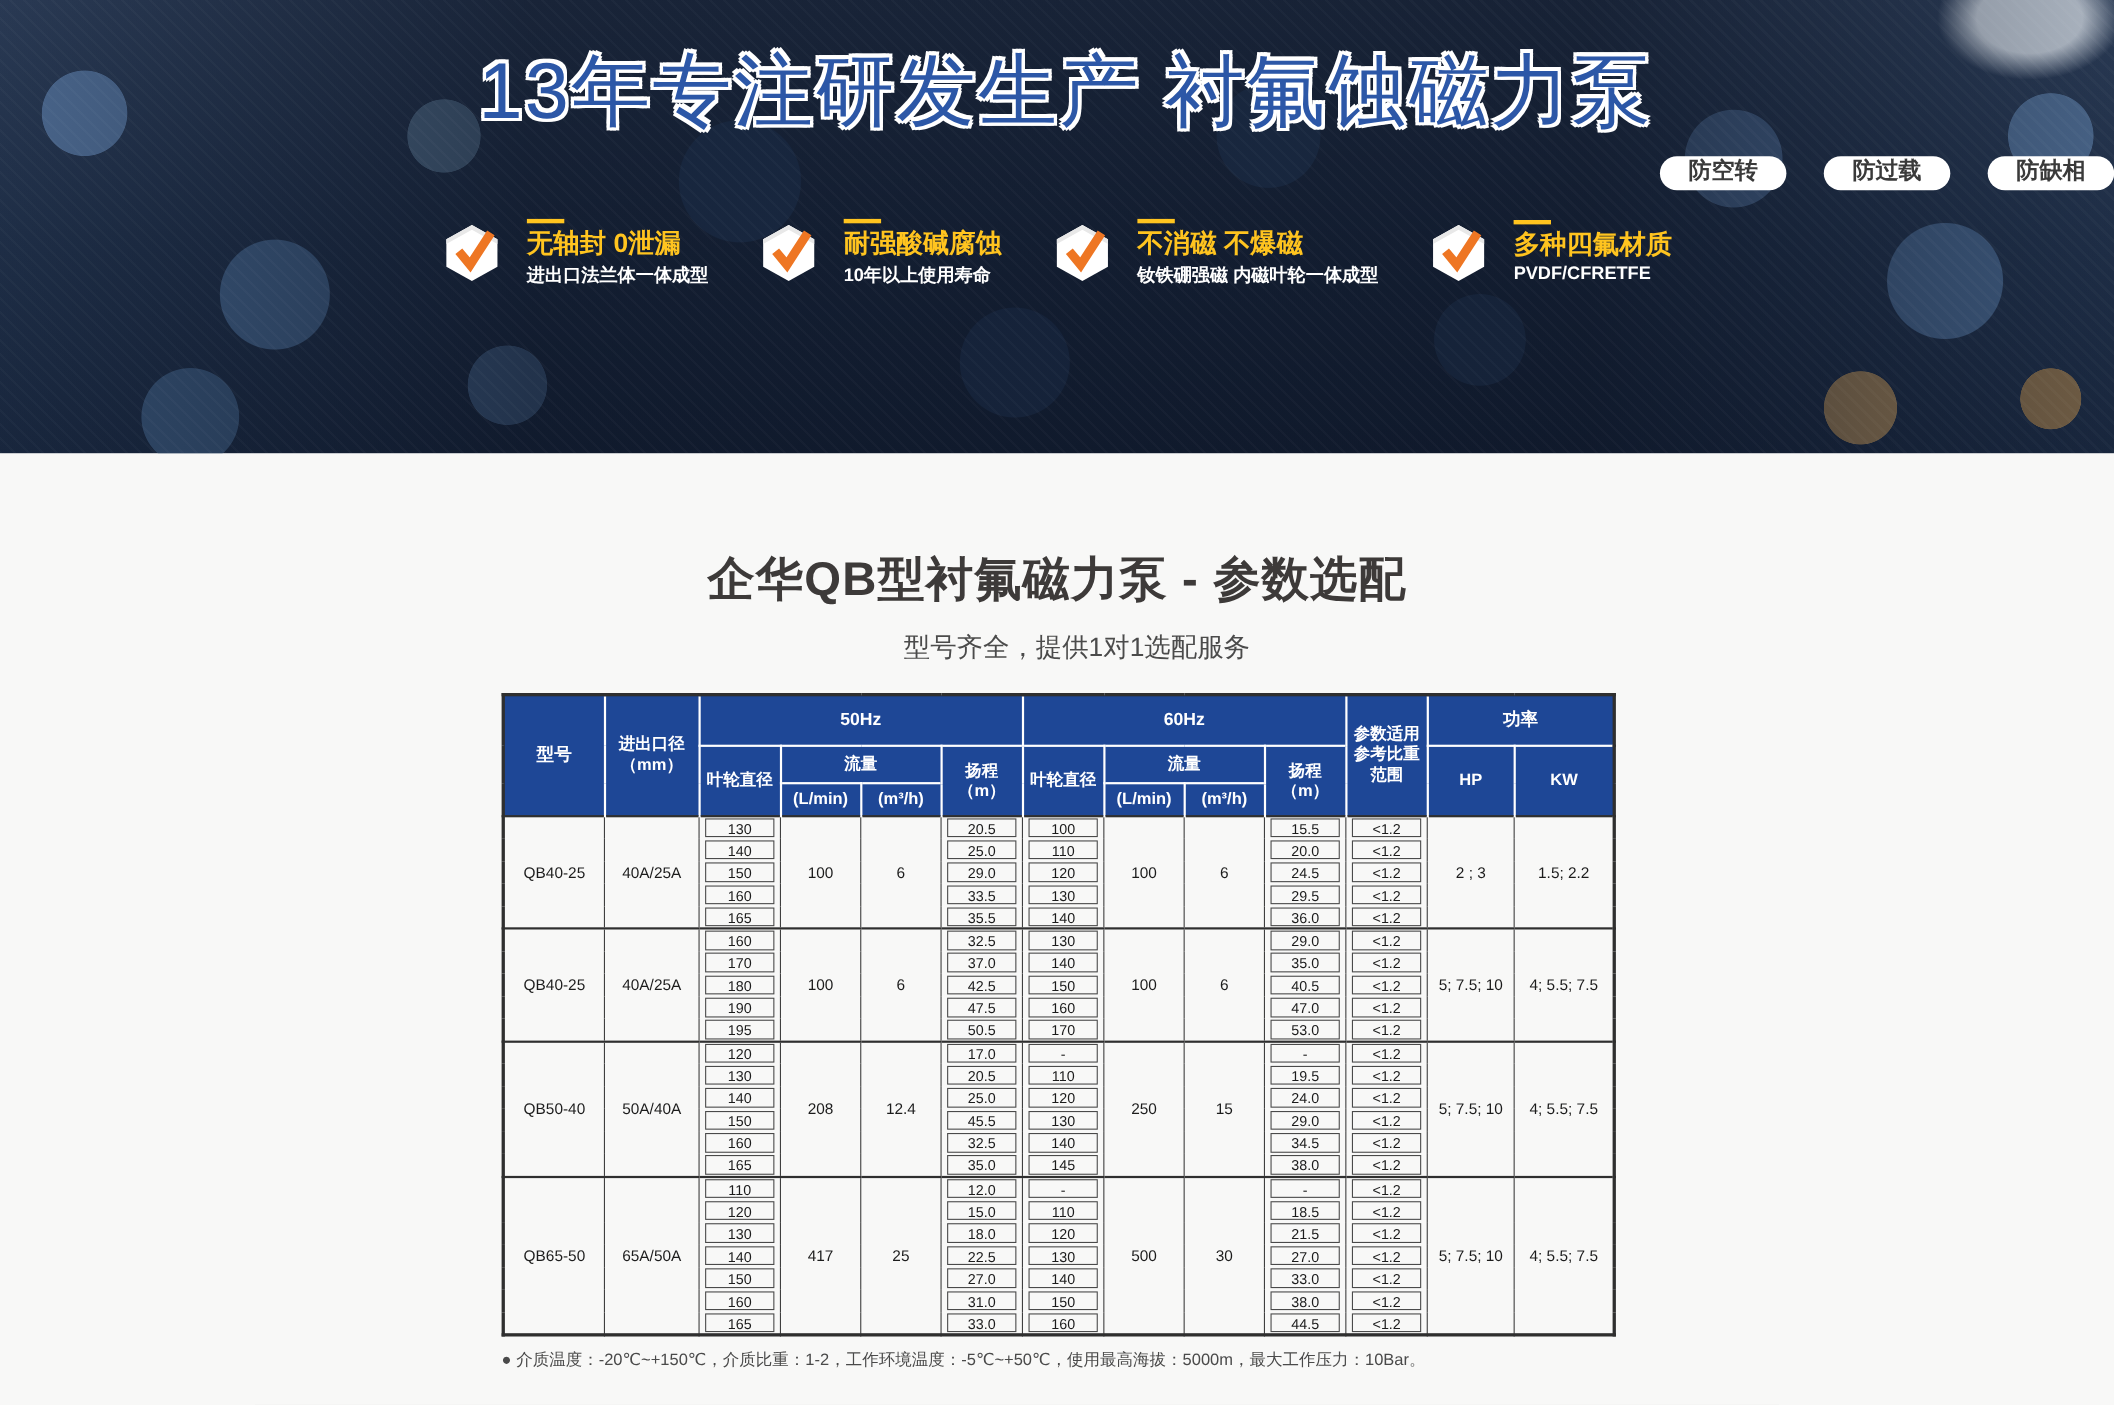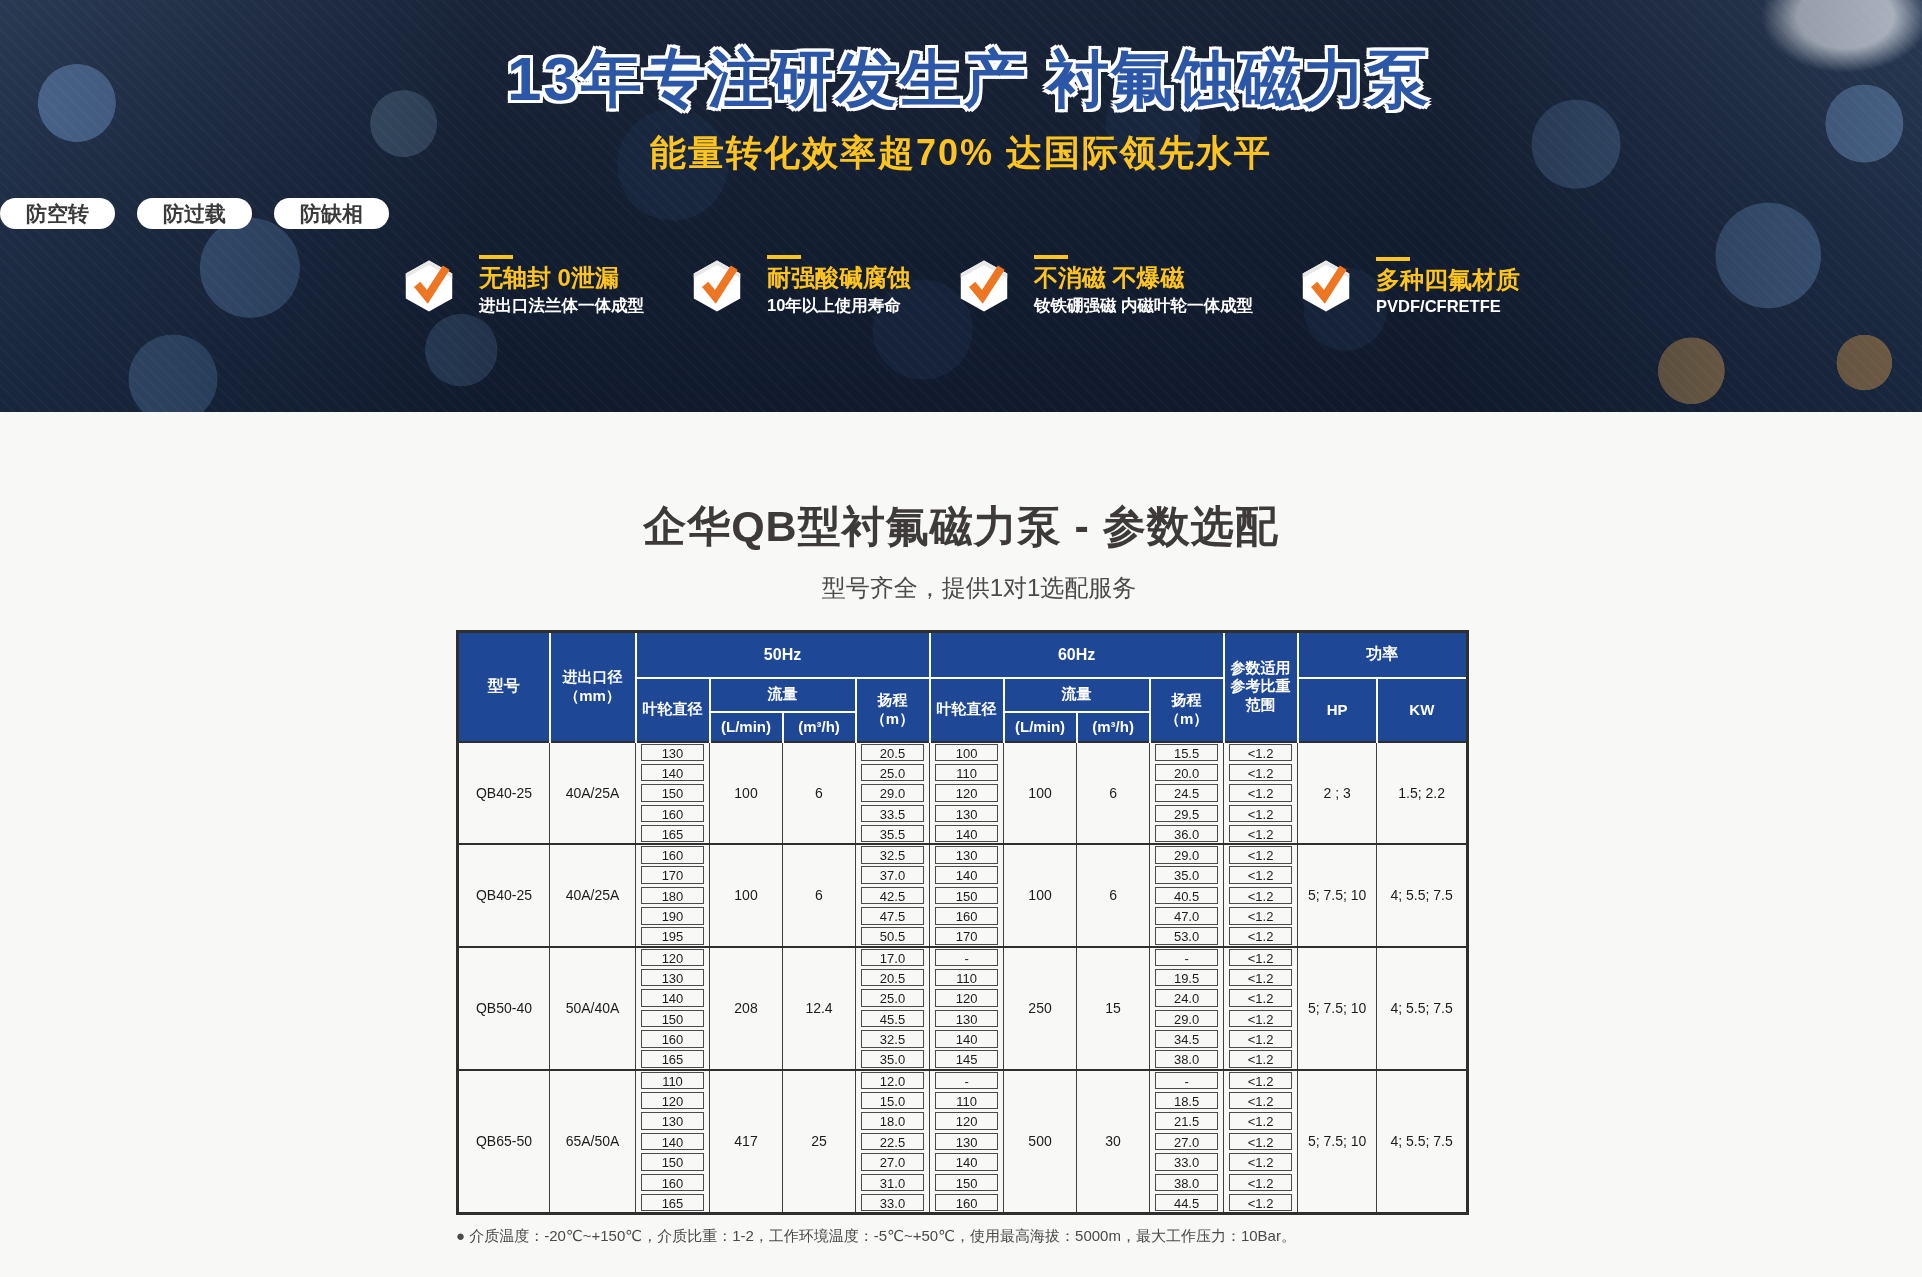--- a/index.html
+++ b/index.html
@@ -28,26 +28,26 @@
       linear-gradient(180deg,#31435f 0%, #22334d 55%, #1b2a42 100%);
   }
   .banner-shade{
     position:absolute; inset:0;
     background:
       repeating-linear-gradient(45deg, rgba(255,255,255,0.025) 0 2px, rgba(0,0,0,0) 2px 9px),
       linear-gradient(90deg, rgba(15,24,42,.22) 0%, rgba(10,17,32,.62) 25%, rgba(10,17,32,.66) 75%, rgba(15,24,42,.22) 100%);
   }
   .banner-inner{ position:relative; z-index:2; text-align:center; padding-top:46px; }
   .banner-title{
-    font-size:62px; font-weight:700; letter-spacing:2px; color:#2C57A7; line-height:1.05;
+    font-size:72px; font-weight:400; letter-spacing:2px; color:#2C57A7; line-height:1.05;
     text-shadow:-3px -3px 0 #fff,3px -3px 0 #fff,-3px 3px 0 #fff,3px 3px 0 #fff,0 -3px 0 #fff,0 3px 0 #fff,-3px 0 0 #fff,3px 0 0 #fff;
     padding-left:16px;
   }
   .banner-sub{ margin-top:18px; font-size:36px; font-weight:800; color:#FFC41F; letter-spacing:2px; }
-  .badges{ margin-top:20px; display:flex; justify-content:flex-start; gap:22px; }
+  .badges{ margin-top:20px; display:flex; justify-content:flex-end; gap:34px;font-family:Liberation Mono, monospace; }
   .pill{
     display:inline-block; background:#ffffff; color:#3a3a3a; font-size:21px; font-weight:700;
     padding:2px 26px; border-radius:16px; line-height:27px;
   }
   .features{ margin-top:26px; display:flex; justify-content:center; align-items:center; gap:46px; }
   .feature{ display:flex; align-items:center; text-align:left;gap:12px; }
   .cube{ width:54px; height:54px; display:inline-block; flex:0 0 auto; }
   .ftext{ margin-left:11px; display:inline-block; }
   .fdash{ display:block; width:34px; height:4px; background:#FFC41F; margin-bottom:6px; }
   .ftitle{ display:block; font-size:24px; font-weight:800; color:#FFC41F; line-height:1.1; }
@@ -81,21 +81,20 @@
 </style>
 </head>
 <body>
 
 <div class="page">
 
   <header class="banner">
     <div class="banner-shade"></div>
     <div class="banner-inner">
       <h1 class="banner-title">13年专注研发生产 衬氟蚀磁力泵</h1>
-      <div class="banner-sub">能量转化效率超70% 达国际领先水平</div>
       <div class="badges" id="badges">
           <span class="pill">防空转</span>
           <span class="pill">防过载</span>
           <span class="pill">防缺相</span>
         </div>
       <div class="features" id="features">
     <div class="feature">
       <span class="cube">
         <svg viewBox="0 0 100 100" width="54" height="54" aria-hidden="true">
           <polygon points="50,3 93,27 93,73 50,97 7,73 7,27" fill="#ffffff"></polygon>

